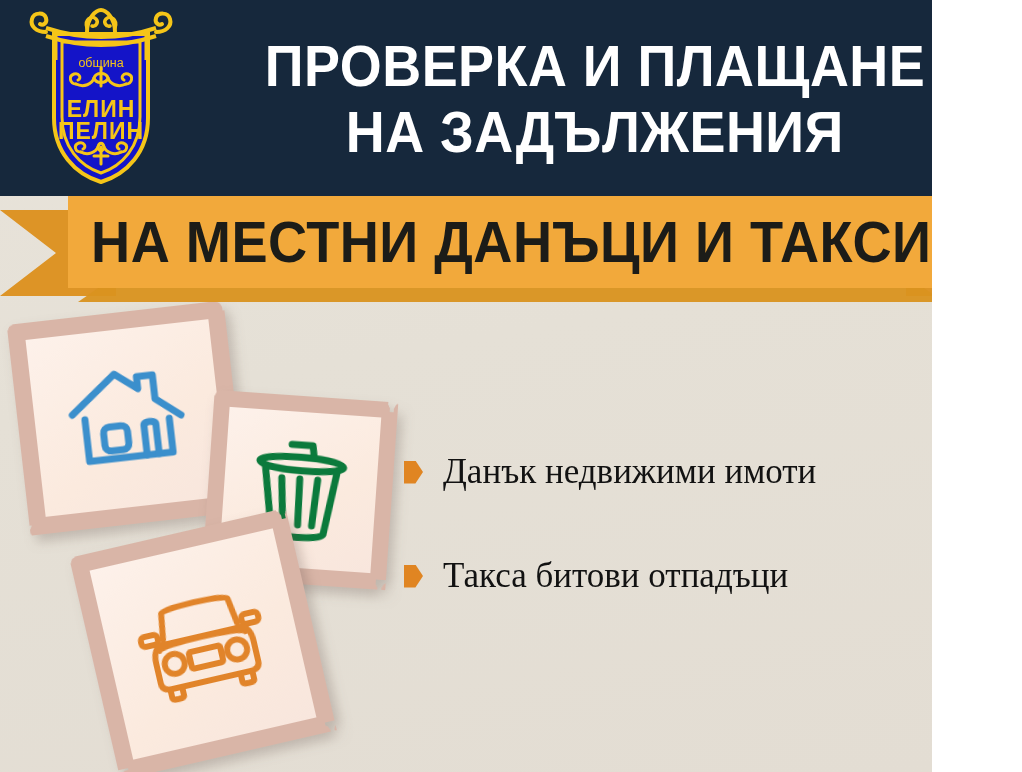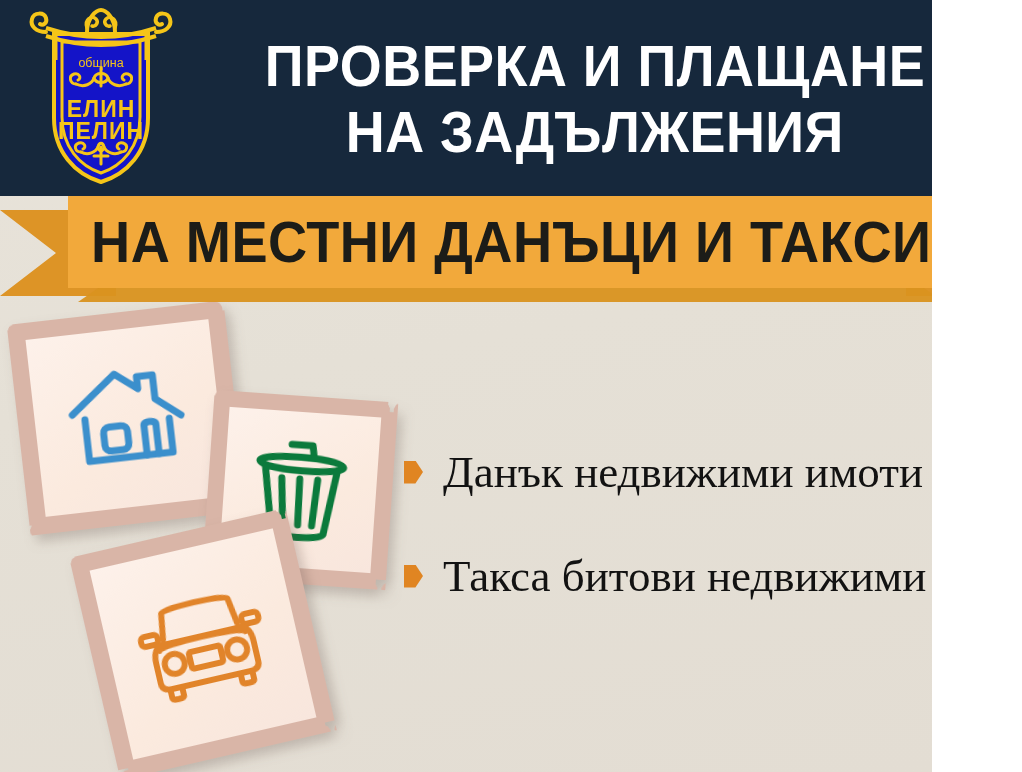--- a/index.html
+++ b/index.html
@@ -185,21 +185,21 @@
   .bullet-marker {
     width: 19px;
     height: 23px;
     margin-right: 20px;
     flex: 0 0 auto;
     background: #e08522;
     clip-path: polygon(0 0, 60% 0, 100% 50%, 60% 100%, 0 100%);
   }
   .bullet-text {
     font-family: "Liberation Serif", serif;
-    font-size: 45px;
+    font-size: 35px;
     line-height: 50px;
     color: #121212;
     white-space: nowrap;
   }
 </style>
 </head>
 <body>
 
 <div id="poster">
 
@@ -324,19 +324,19 @@
 
   <div class="bullets">
 
     <div class="bullet-row">
       <span class="bullet-marker"></span>
       <span class="bullet-text">Данък недвижими имоти</span>
     </div>
 
     <div class="bullet-row">
       <span class="bullet-marker"></span>
-      <span class="bullet-text">Такса битови недвижими</span>
+      <span class="bullet-text">Такса битови отпадъци</span>
     </div>
 
 
   </div>
 
 </div>
 
 </body></html>

